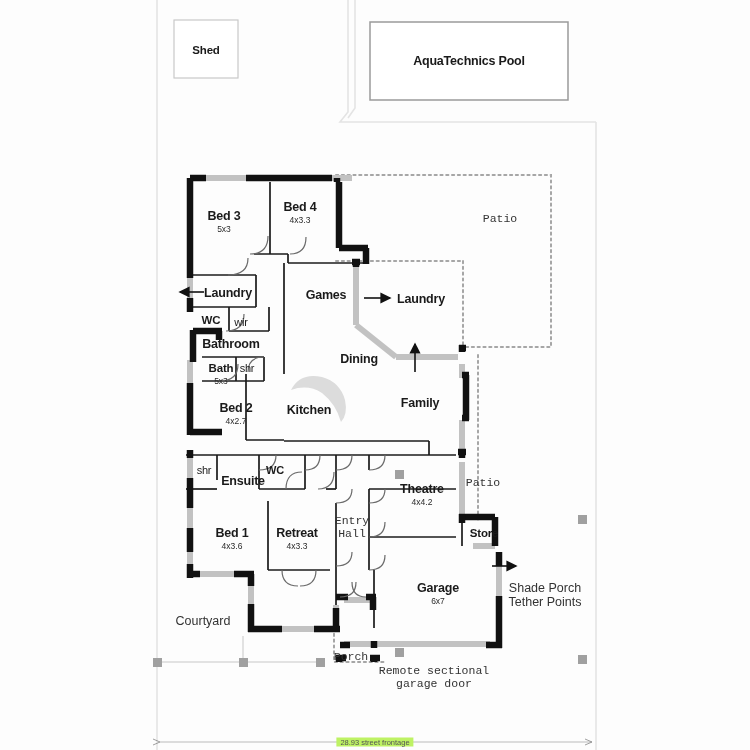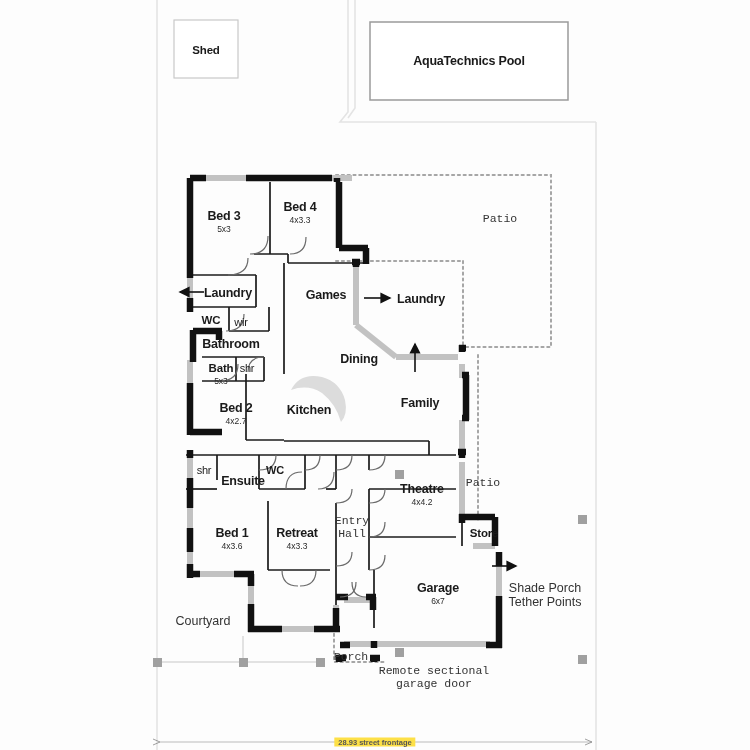--- a/index.html
+++ b/index.html
@@ -45,25 +45,25 @@
     font-weight: normal;
     white-space: nowrap;
     text-align: center;
     transform: translate(-50%, -50%);
   }
   .soft.r13 { font-size: 12.5px; }
   .soft.r12 { font-size: 11.5px; font-family: Liberation Mono, monospace; }
   .frontage {
     position: absolute;
     color: #555;
-    font-weight: bold;
+    font-weight: normal;
     font-size: 7.5px;
     white-space: nowrap;
     transform: translate(-50%, -50%);
-    background: #fde047;
+    background: #bef264;
     padding: 0 4px;
   }
   .stack { line-height: 1.12; }
 </style>
 </head>
 <body>
 
 <div id="page">
 
   <svg id="plan" width="750" height="750" viewBox="0 0 750 750">

